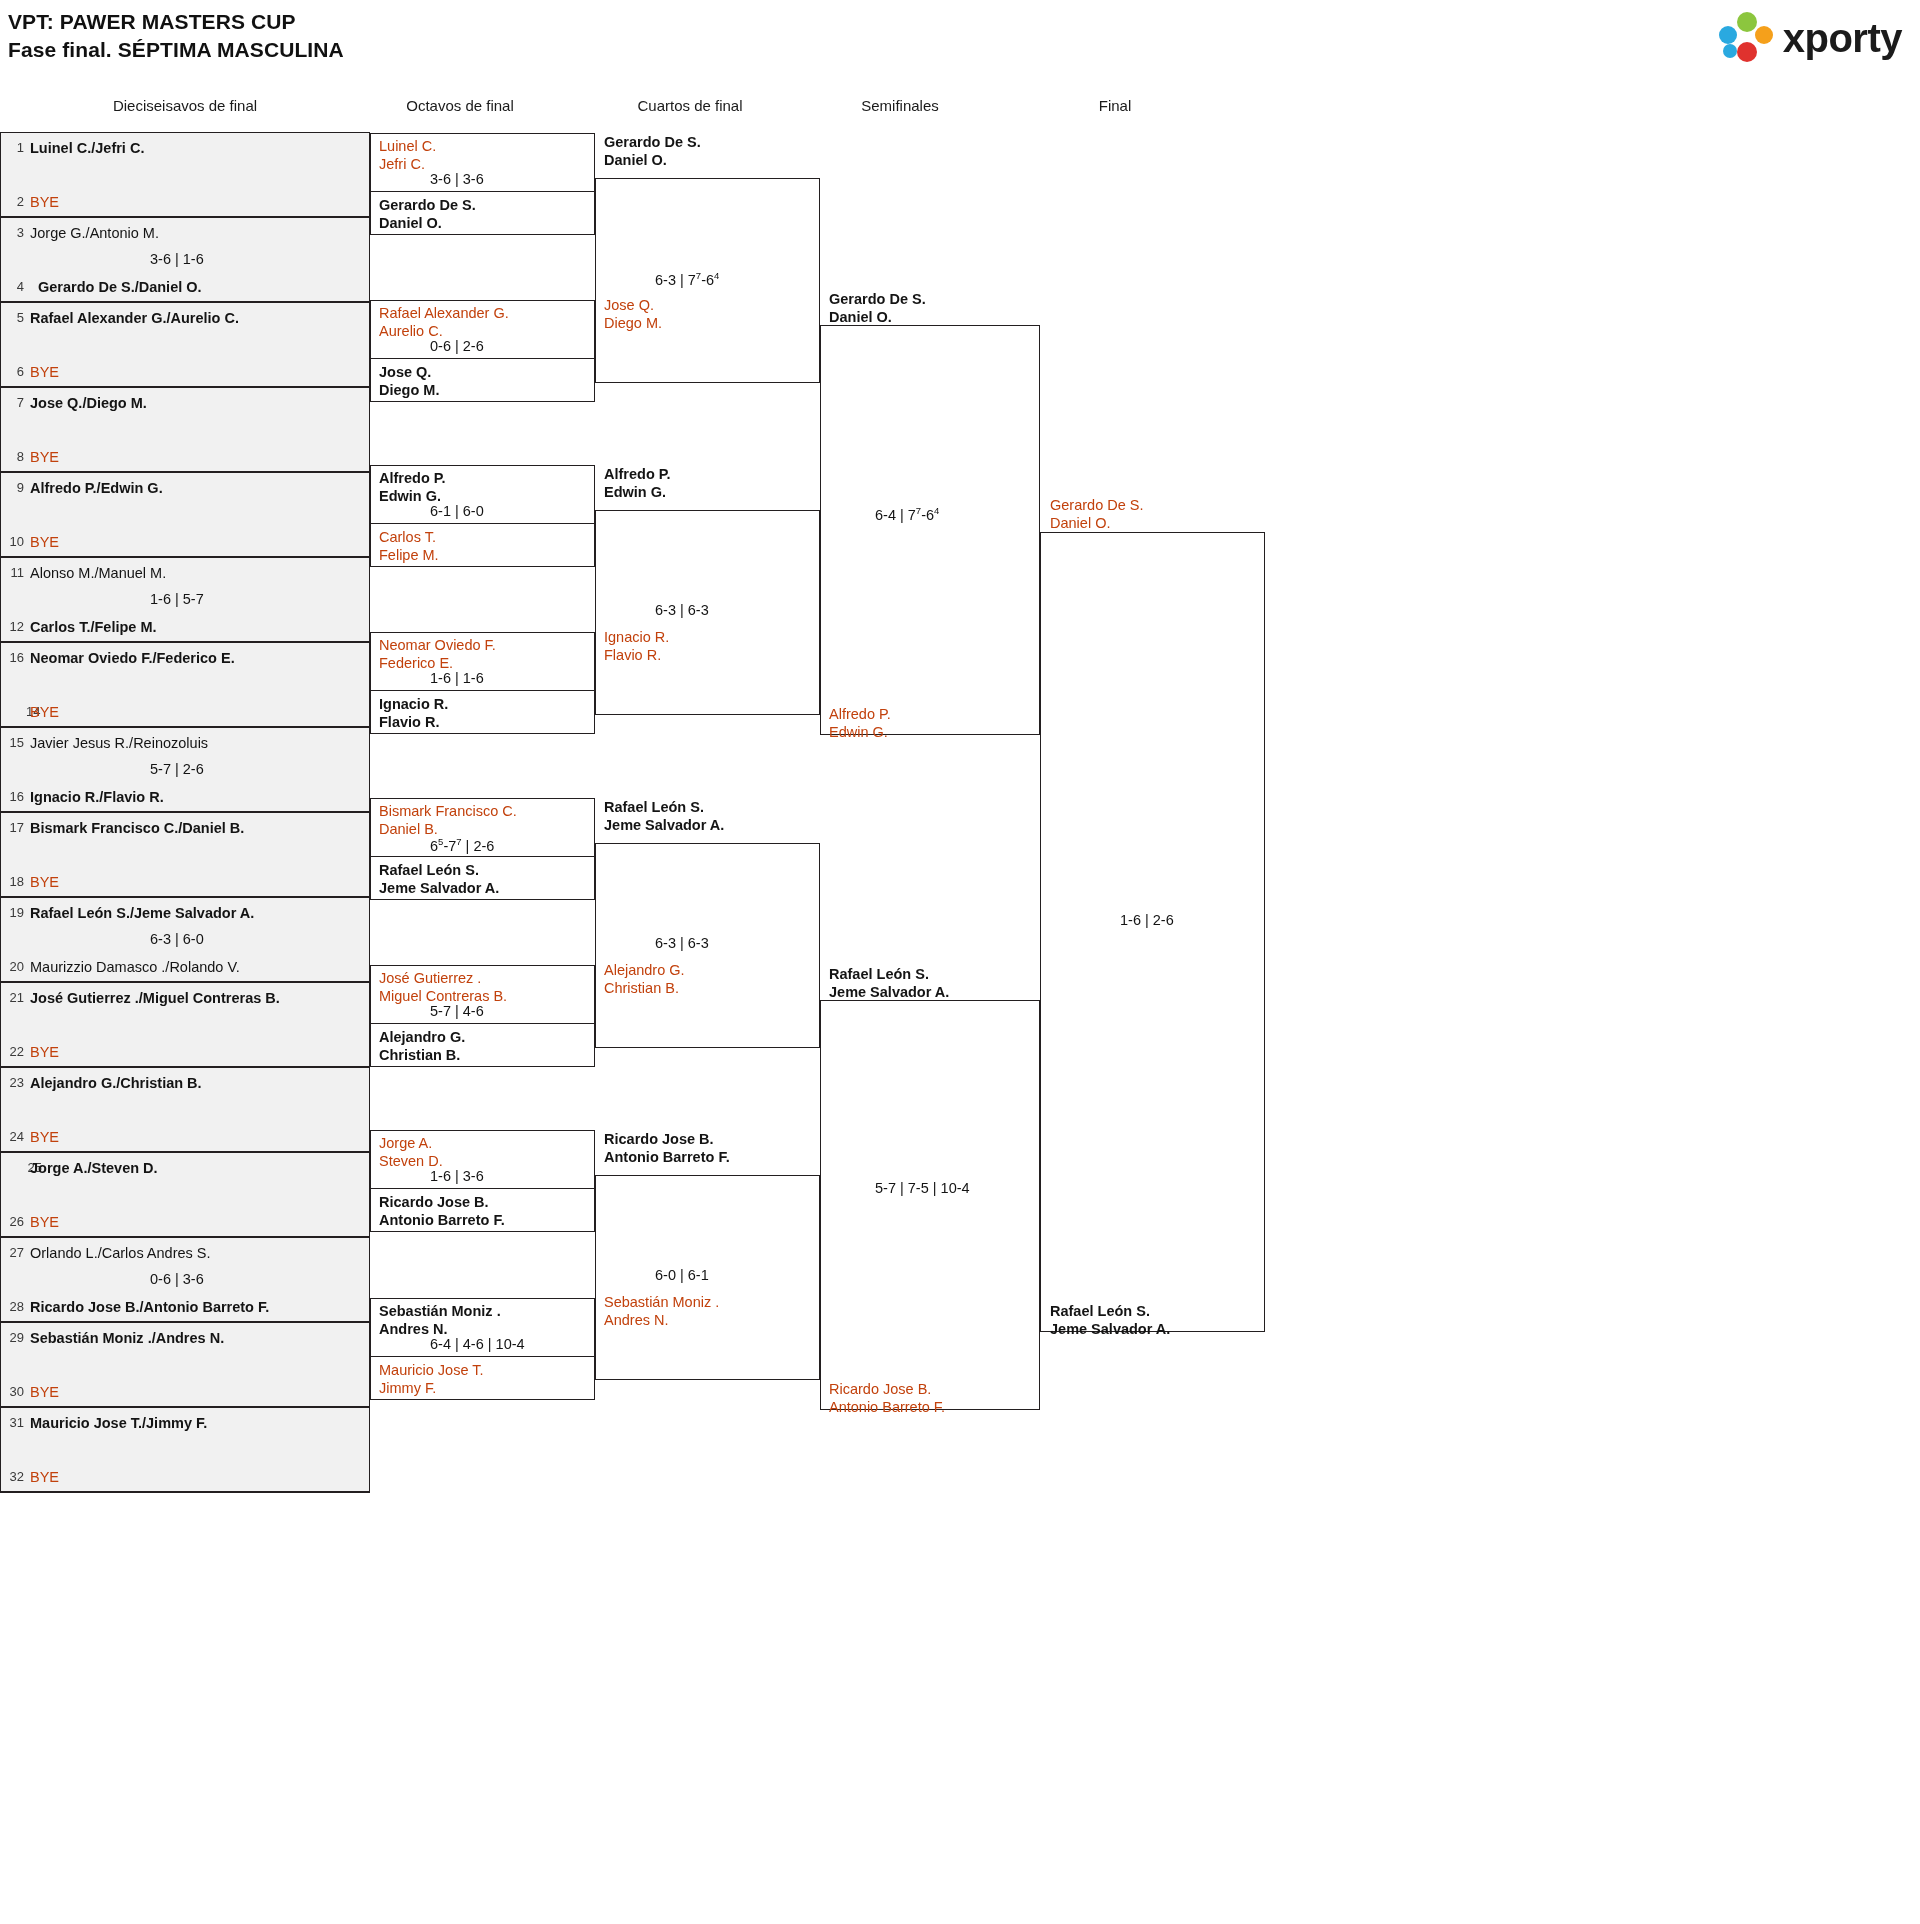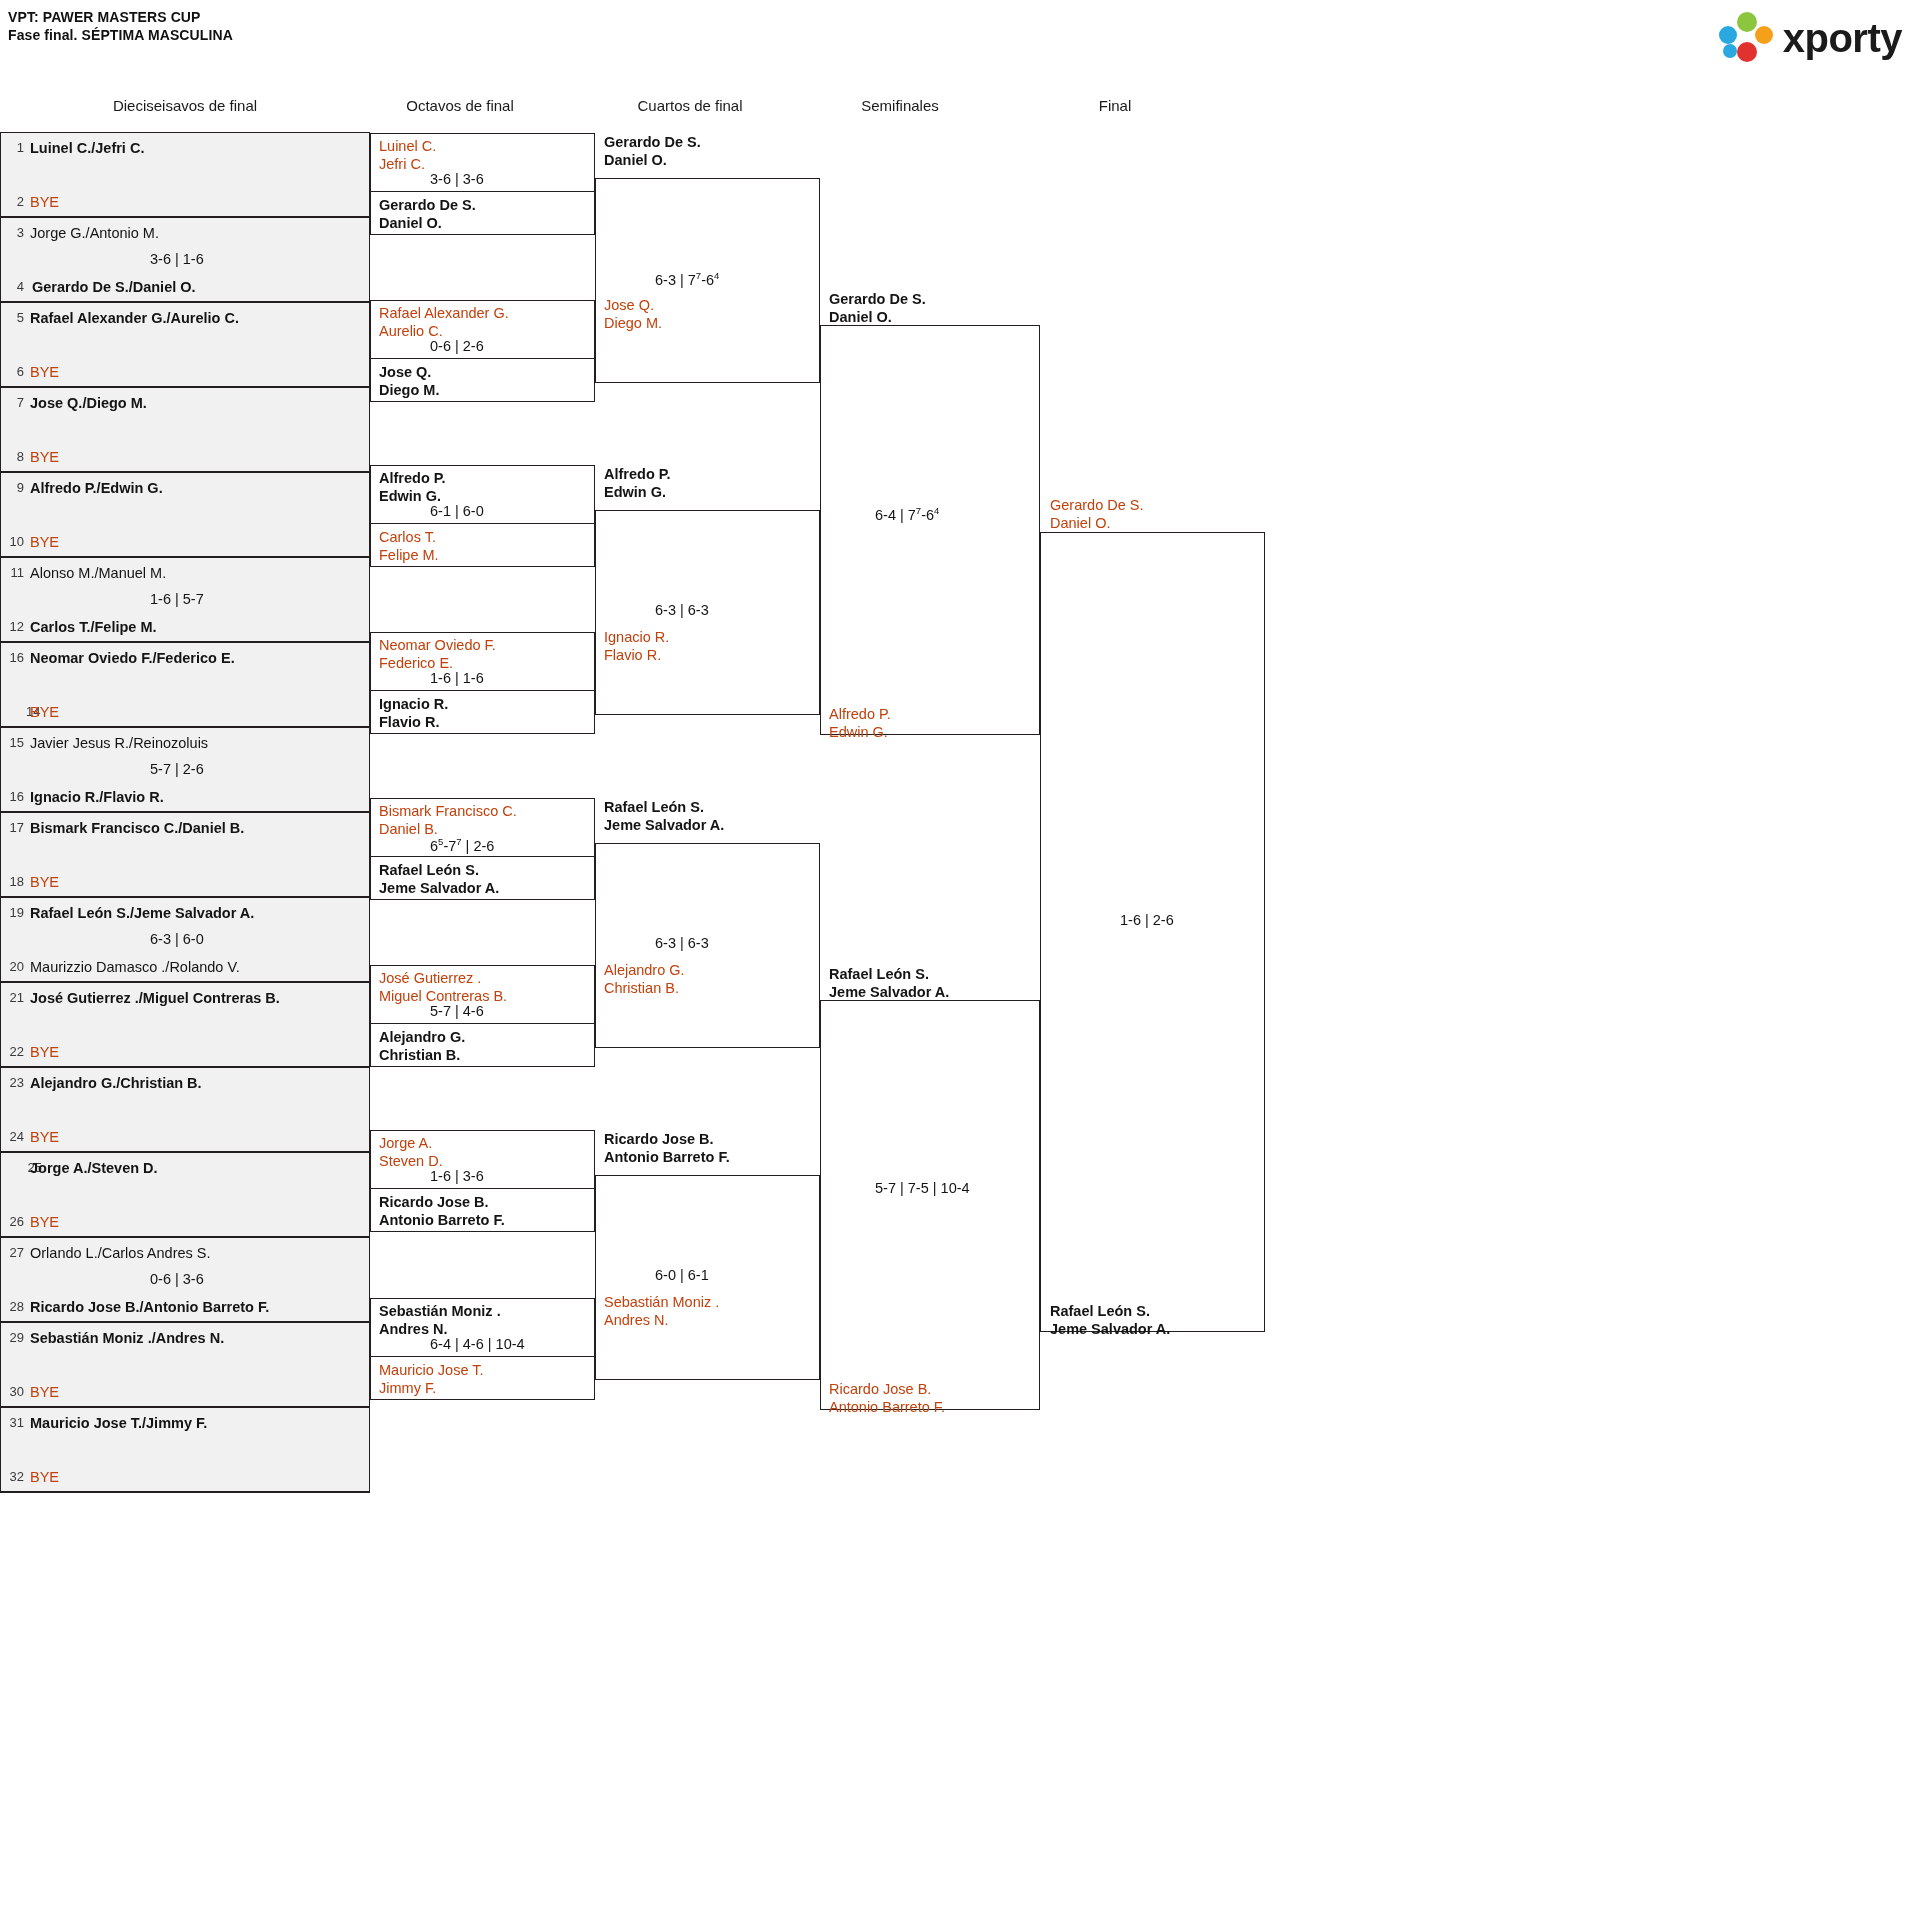--- a/index.html
+++ b/index.html
@@ -15,21 +15,21 @@
     height: 1924px;
     overflow: hidden;
   }
   
   .title-block {
     position: absolute;
     left: 8px; top: 8px;
     line-height: 1.32;
   }
   .title-line {
-    font-size: 14px;
+    font-size: 21px;
     font-weight: 700;
     letter-spacing: .1px;
     color: #111;
     white-space: nowrap;
   }
   
   .logo {
     position: absolute;
     right: 18px; top: 12px;
     display: flex;
@@ -119,21 +119,21 @@
       <div class="box r1-box" style="left:0px; top:132px; width:370px; height:85px;"></div>
       <div class="seed" style="left:2px; top:140px;">1</div>
       <div class="player bold" style="left:30px; top:139px;">Luinel C./Jefri C.</div>
       <div class="seed" style="left:2px; top:194px;">2</div>
       <div class="player grey" style="left:30px; top:193px;">BYE</div>
       <div class="line hline" style="left:0px; top:217px; width:370px;"></div>
       <div class="box r1-box" style="left:0px; top:217px; width:370px; height:85px;"></div>
       <div class="seed" style="left:2px; top:225px;">3</div>
       <div class="player" style="left:30px; top:224px;">Jorge G./Antonio M.</div>
       <div class="seed" style="left:2px; top:279px;">4</div>
-      <div class="player bold" style="left:32px; top:278px;">Gerardo De S./Daniel O.</div>
+      <div class="player bold" style="left:38px; top:278px;">Gerardo De S./Daniel O.</div>
       <div class="line hline" style="left:0px; top:302px; width:370px;"></div>
       <div class="box r1-box" style="left:0px; top:302px; width:370px; height:85px;"></div>
       <div class="seed" style="left:2px; top:310px;">5</div>
       <div class="player bold" style="left:30px; top:309px;">Rafael Alexander G./Aurelio C.</div>
       <div class="seed" style="left:2px; top:364px;">6</div>
       <div class="player grey" style="left:30px; top:363px;">BYE</div>
       <div class="line hline" style="left:0px; top:387px; width:370px;"></div>
       <div class="box r1-box" style="left:0px; top:387px; width:370px; height:85px;"></div>
       <div class="seed" style="left:2px; top:395px;">7</div>
       <div class="player bold" style="left:30px; top:394px;">Jose Q./Diego M.</div>

